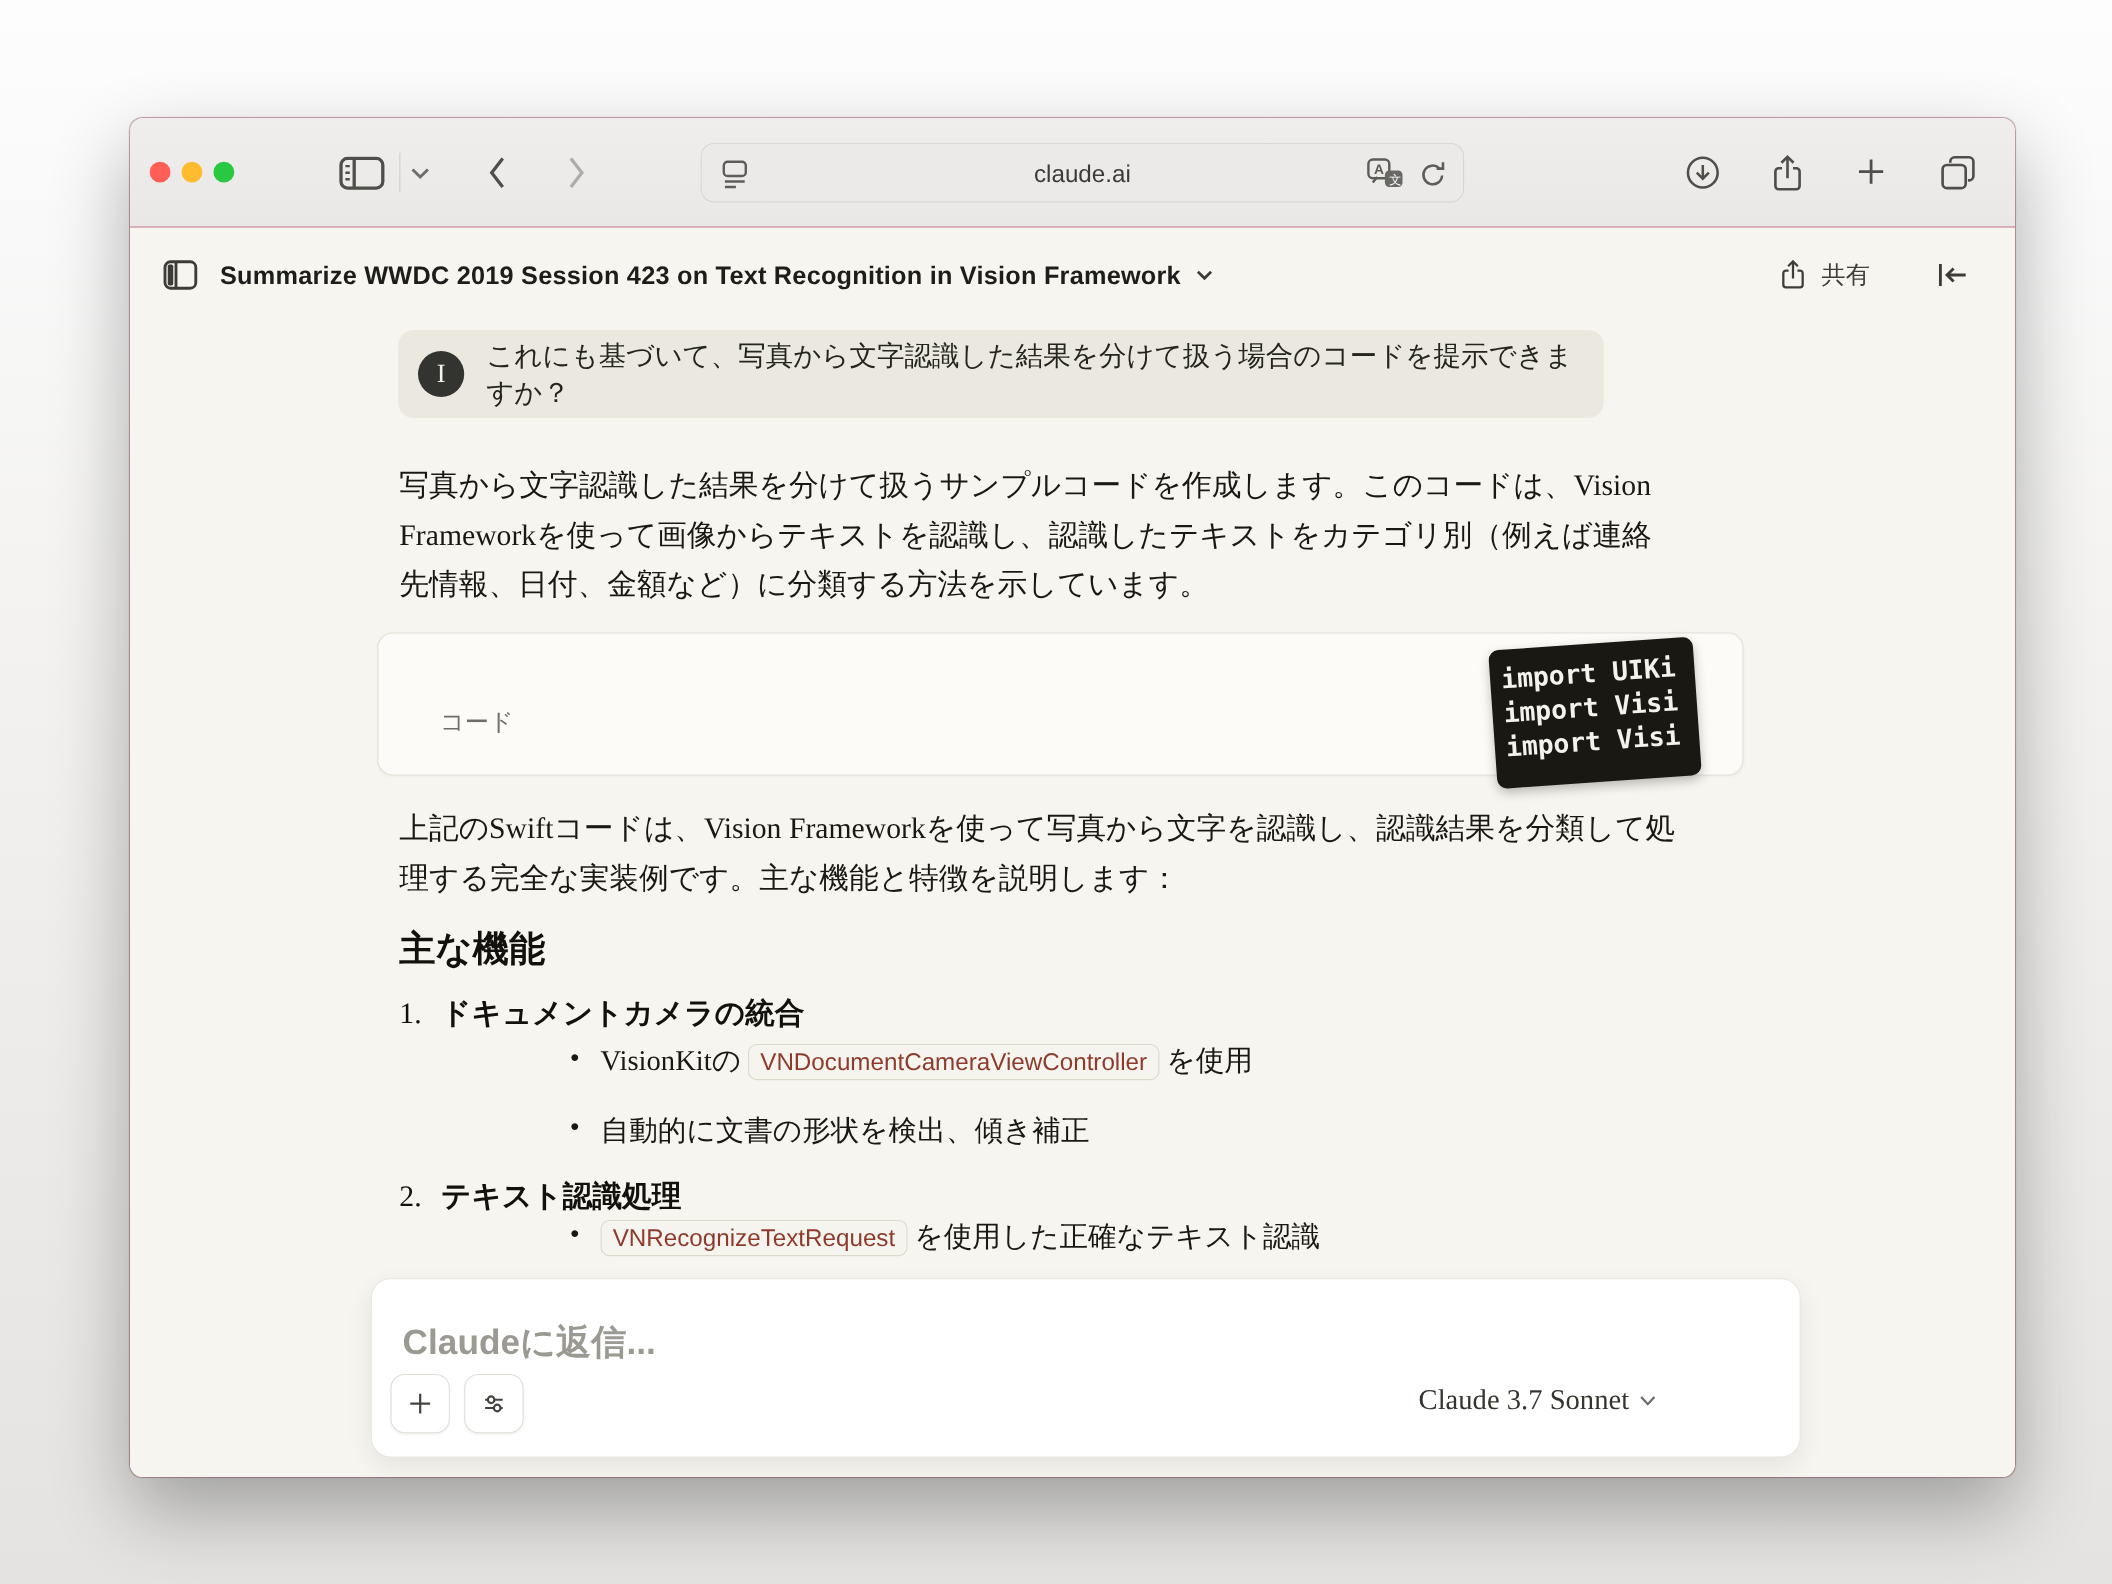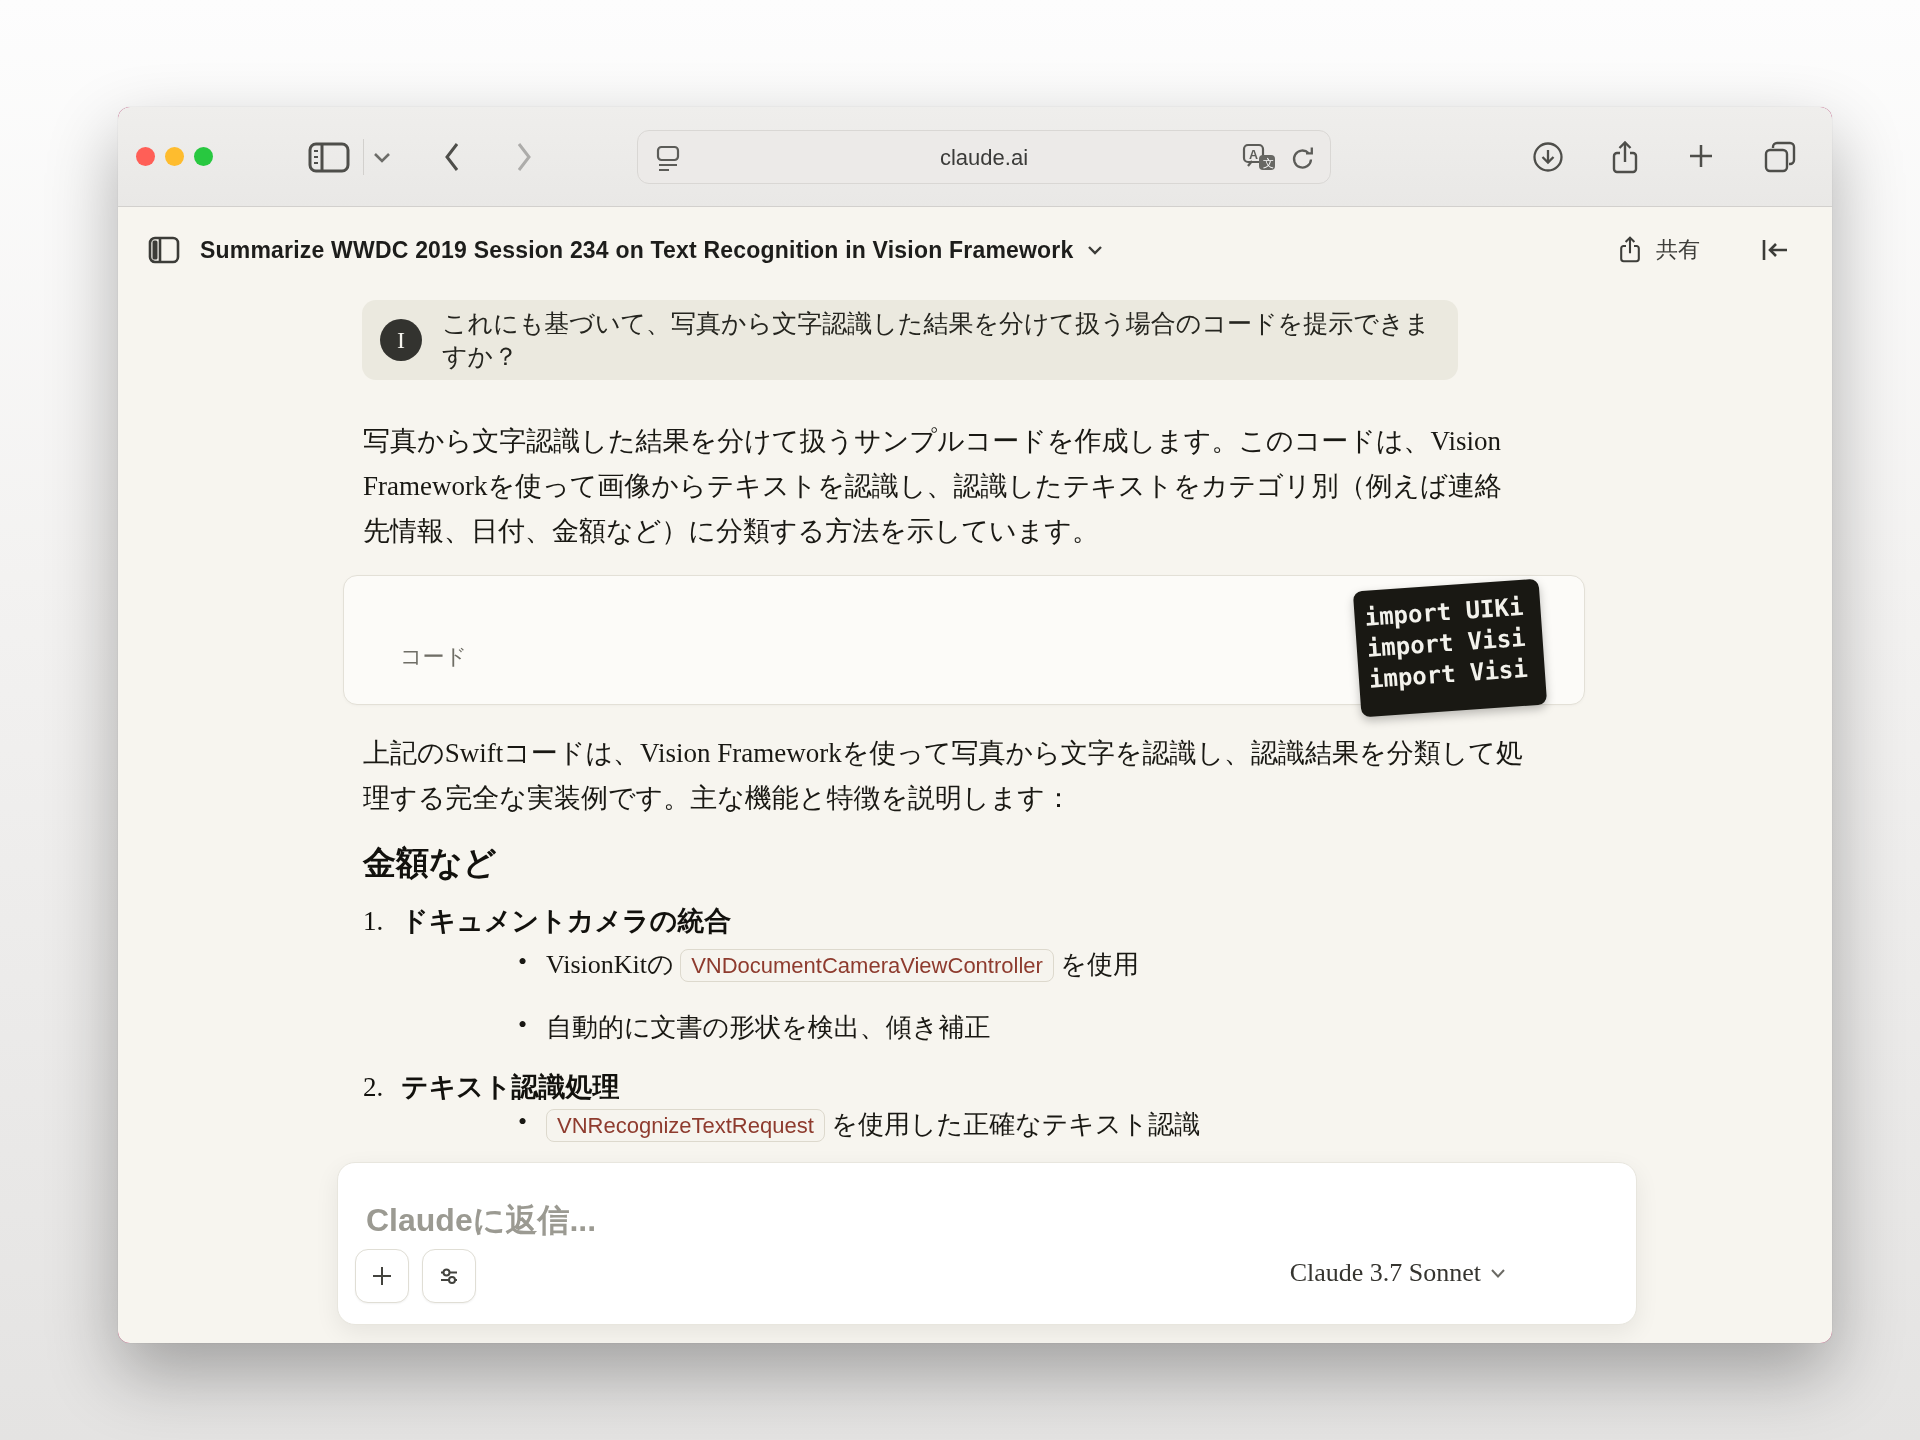--- a/index.html
+++ b/index.html
@@ -231,21 +231,21 @@
   <div class="page">
 
     <div class="page-header">
       <span>
         <svg width="32" height="28" viewBox="0 0 32 28" fill="none" stroke="#3c3c38" stroke-width="2.6">
           <rect x="2" y="2" width="28" height="24" rx="5"></rect>
           <line x1="12" y1="2" x2="12" y2="26"></line>
           <rect x="4.5" y="4.5" width="5" height="19" rx="1.5" fill="#3c3c38" stroke="none"></rect>
         </svg>
       </span>
-      <span class="ph-title">Summarize WWDC 2019 Session 234 on Text Recognition in Vision Framework</span>
+      <span class="ph-title">Summarize WWDC 2019 Session 423 on Text Recognition in Vision Framework</span>
       <span class="ph-chev">
         <svg width="18" height="12" viewBox="0 0 18 12" fill="none" stroke="currentColor" stroke-width="2.4">
           <polyline points="3,3 9,9 15,3"></polyline>
         </svg>
       </span>
       <span class="ph-right">
         <span>
           <svg width="24" height="30" viewBox="0 0 30 36" fill="none" stroke="currentColor" stroke-width="2.6">
             <path d="M10 13 H7 a3 3 0 0 0 -3 3 v13 a3 3 0 0 0 3 3 h16 a3 3 0 0 0 3 -3 V16 a3 3 0 0 0 -3 -3 h-3"></path>
             <line x1="15" y1="22" x2="15" y2="3"></line>
@@ -274,21 +274,21 @@
       <span class="artifact-sub">コード</span>
     </div>
     <div class="thumb">
       <div class="tline">import UIKi</div>
       <div class="tline">import Visi</div>
       <div class="tline">import Visi</div>
     </div>
 
     <p class="para p2">上記のSwiftコードは、Vision Frameworkを使って写真から文字を認識し、認識結果を分類して処理する完全な実装例です。主な機能と特徴を説明します：</p>
 
-    <div class="h2">金額など</div>
+    <div class="h2">主な機能</div>
 
     <div class="list-item li1">
       <span class="num">1.</span><span>ドキュメントカメラの統合</span>
     </div>
     <div class="bullet b1">
       <span>VisionKitの </span><span class="codepill">VNDocumentCameraViewController</span><span> を使用</span>
     </div>
     <div class="bullet b2">
       <span>自動的に文書の形状を検出、傾き補正</span>
     </div>

